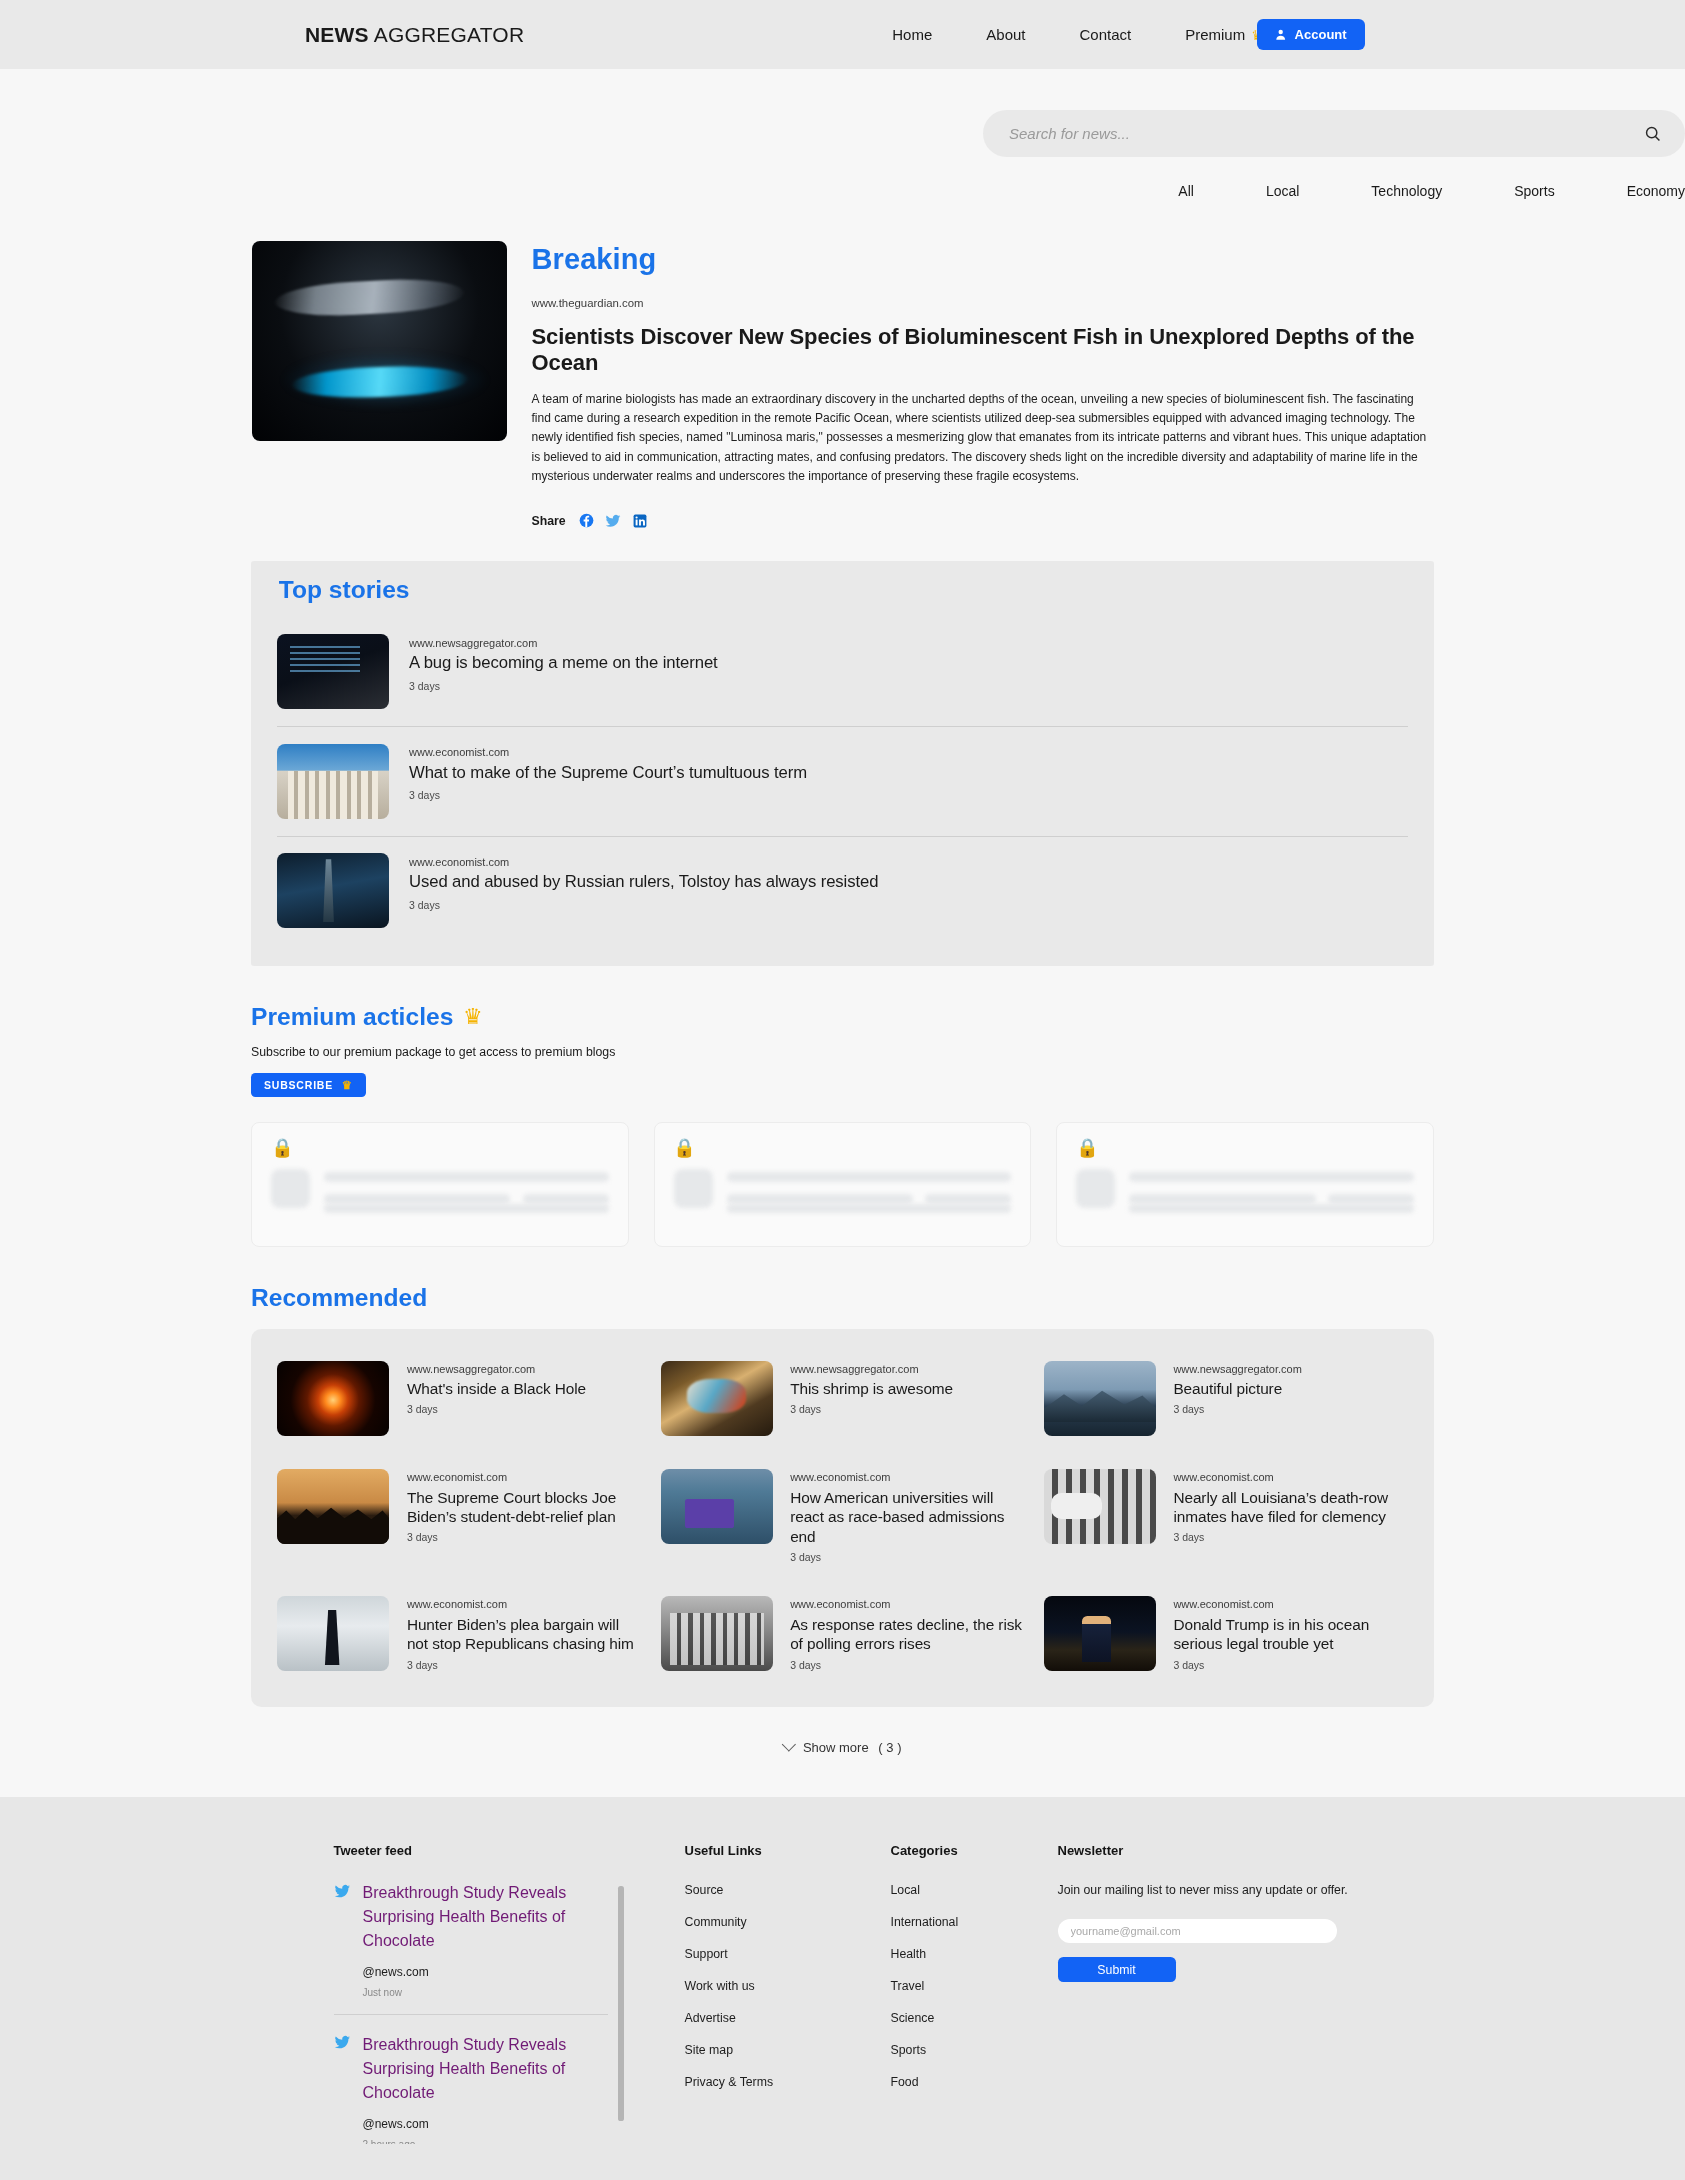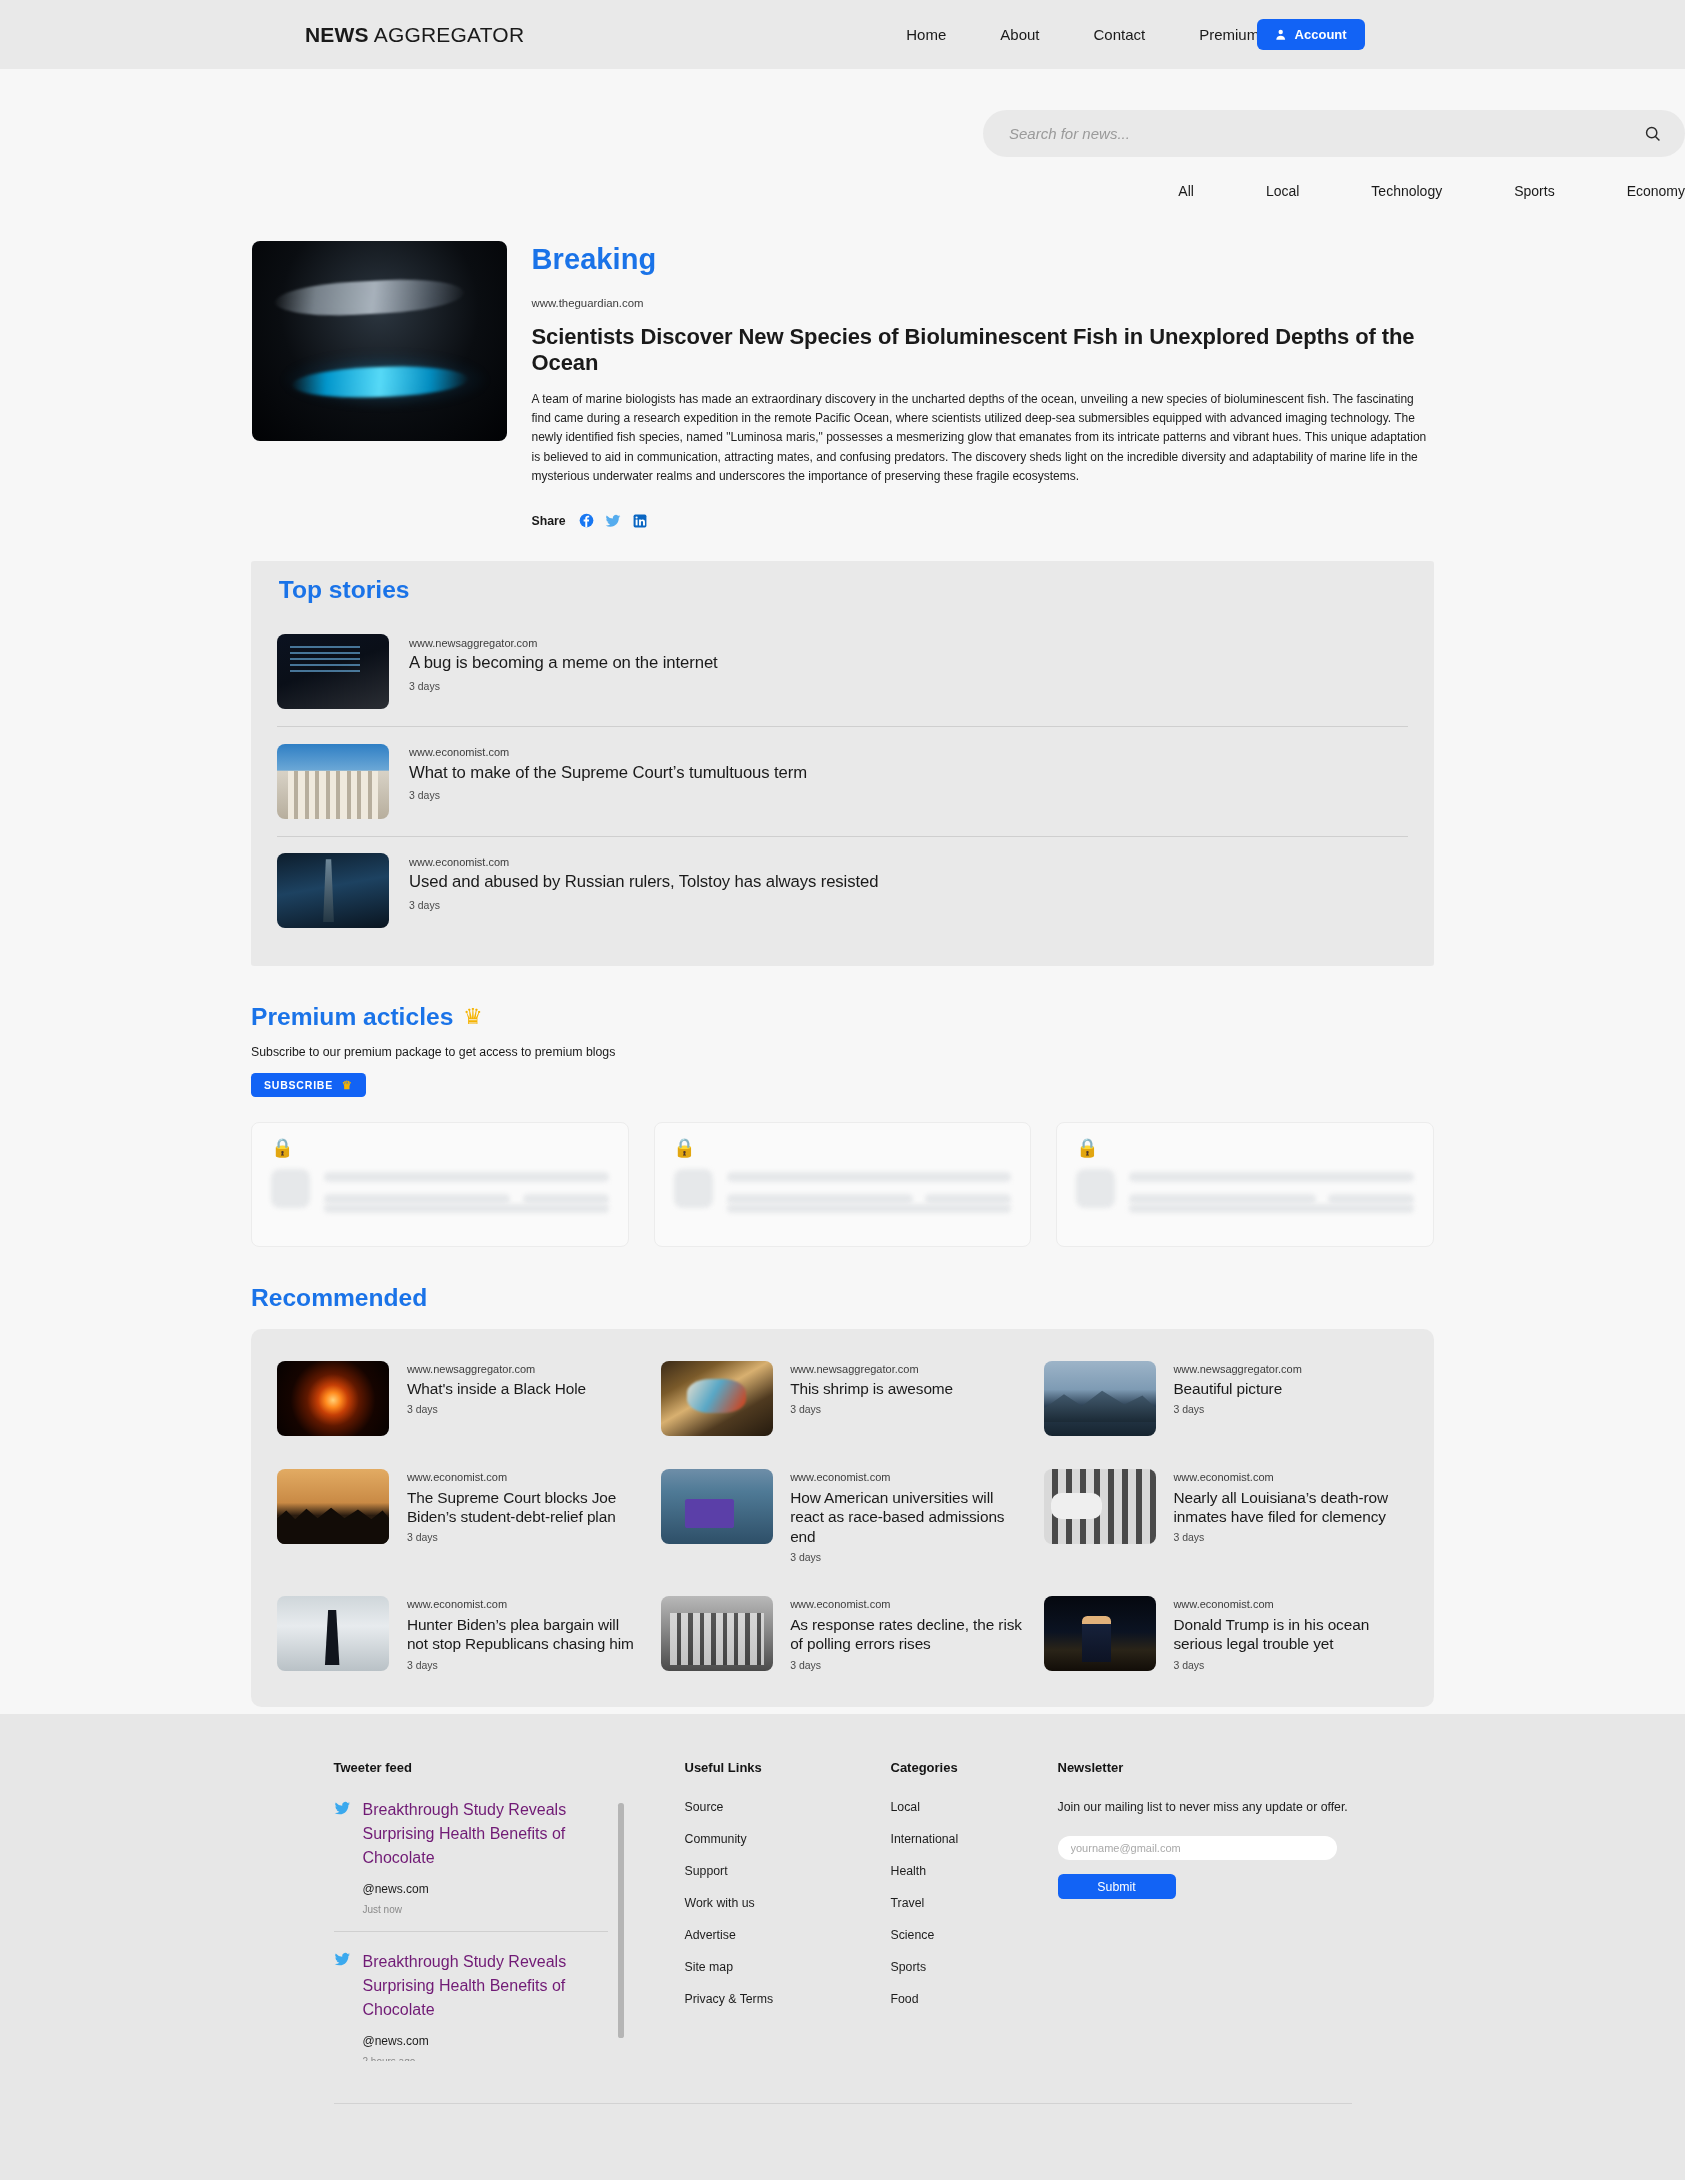--- a/index.html
+++ b/index.html
@@ -12,21 +12,20 @@
   body { width: 1685px; min-height: 2180px; overflow-x: hidden; }
 
   
   .header {
     height: 69px;
     background: #e9e9e9;
     display: flex;
     align-items: center;
     padding: 0 0 0 0;
     position: relative;
-    gap: 14px;
   }
   .brand {
     font-size: 21px;
     letter-spacing: 0.2px;
     margin-left: 305px;
     white-space: nowrap;
   }
   .brand b { font-weight: 800; }
   .brand span.light { font-weight: 400; }
   .nav {
@@ -736,20 +735,25 @@
           <div class="rec-thumb t-trump"></div>
           <div class="rec-txt">
             <div class="rec-src">www.economist.com</div>
             <div class="rec-head">Donald Trump is in his ocean serious legal trouble yet</div>
             <div class="rec-time">3 days</div>
           </div>
         </div>
 
       </div>
 
+      <div class="show-more">
+        <i class="chev-d"></i>
+        <span>Show more</span>
+        <span>( 3 )</span>
+      </div>
     </div>
 
   </div>
 </div>
 
 <div class="footer">
   <div class="foot-inner">
 
     <div class="f-col-tweet">
       <div class="f-title">Tweeter feed</div>

